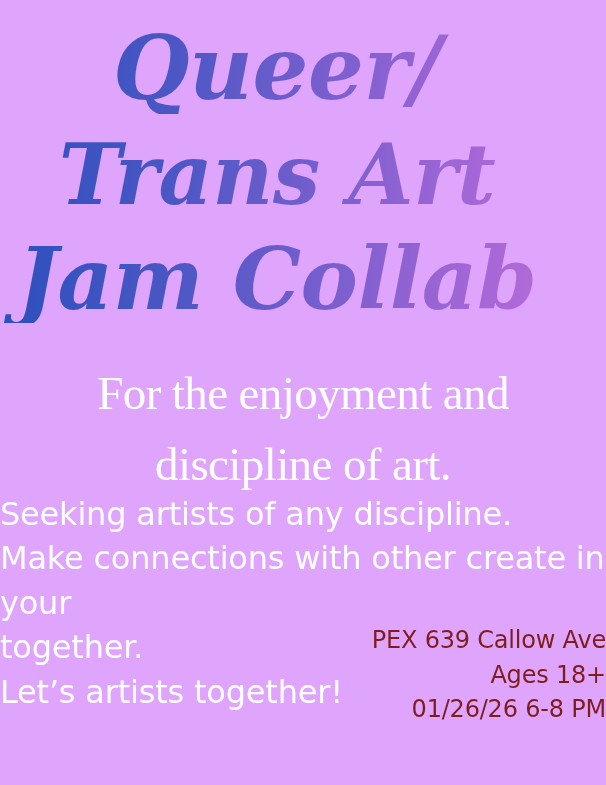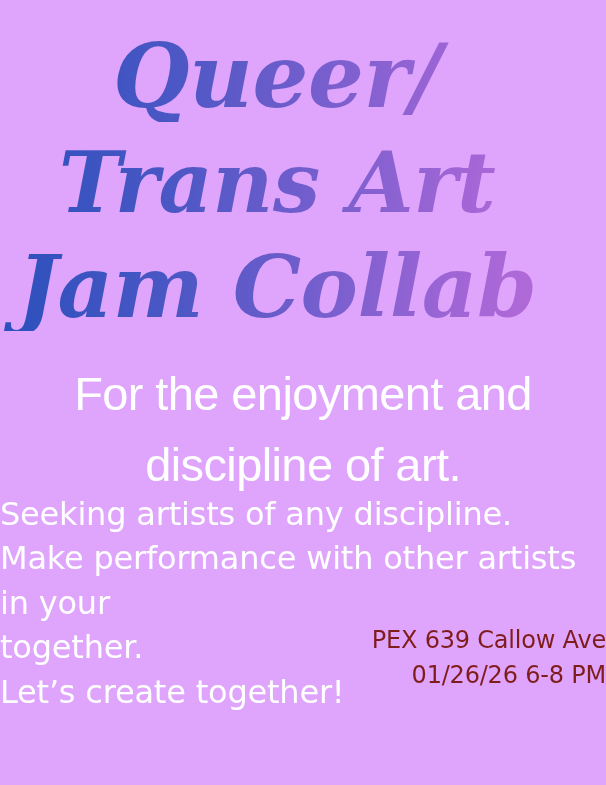--- a/index.html
+++ b/index.html
@@ -21,21 +21,21 @@
     height: 785px;
     background: #dfa5fc;
     overflow: hidden;
     box-sizing: border-box;
   }
 
   
   .headline {
     position: absolute;
     left: 0;
-    top: 16px;
+    top: 8px;
     width: 554px;
     text-align: center;
   }
 
   .headline-line {
     font-family: "DejaVu Serif", "Liberation Serif", serif;
     font-weight: bold;
     font-style: italic;
     letter-spacing: -0.5px;
     white-space: nowrap;
@@ -69,21 +69,21 @@
   }
 
   
   .subhead {
     position: absolute;
     left: 0;
     top: 358px;
     width: 606px;
     text-align: center;
     color: #ffffff;
-    font-family: Liberation Sans, sans-serif;
+    font-family: Liberation Serif, serif;
     font-size: 47px;
     line-height: 1.52;
     letter-spacing: -0.6px;
     font-weight: 400;
   }
 
   .subhead-line {
     display: block;
     white-space: nowrap;
   }
@@ -136,23 +136,24 @@
     <div class="headline-line hl-3">Jam Collab</div>
   </div>
 
   <div class="subhead">
     <span class="subhead-line">For the enjoyment and</span>
     <span class="subhead-line">discipline of art.</span>
   </div>
 
   <div class="body-white">
     <span class="body-white-line">Seeking artists of any discipline.</span>
-    <span class="body-white-line">Make performance with other artists in your</span>
+    <span class="body-white-line">Make connections with other create in your</span>
     <span class="body-white-line">together.</span>
-    <span class="body-white-line">Let’s create together!</span>
+    <span class="body-white-line">Let’s artists together!</span>
   </div>
 
   <div class="body-purple">
     <span class="body-purple-line">PEX 639 Callow Ave</span>
+    <span class="body-purple-line">Ages 18+</span>
     <span class="body-purple-line">01/26/26 6-8 PM</span>
   </div>
 
 </div>
 
 </body></html>

